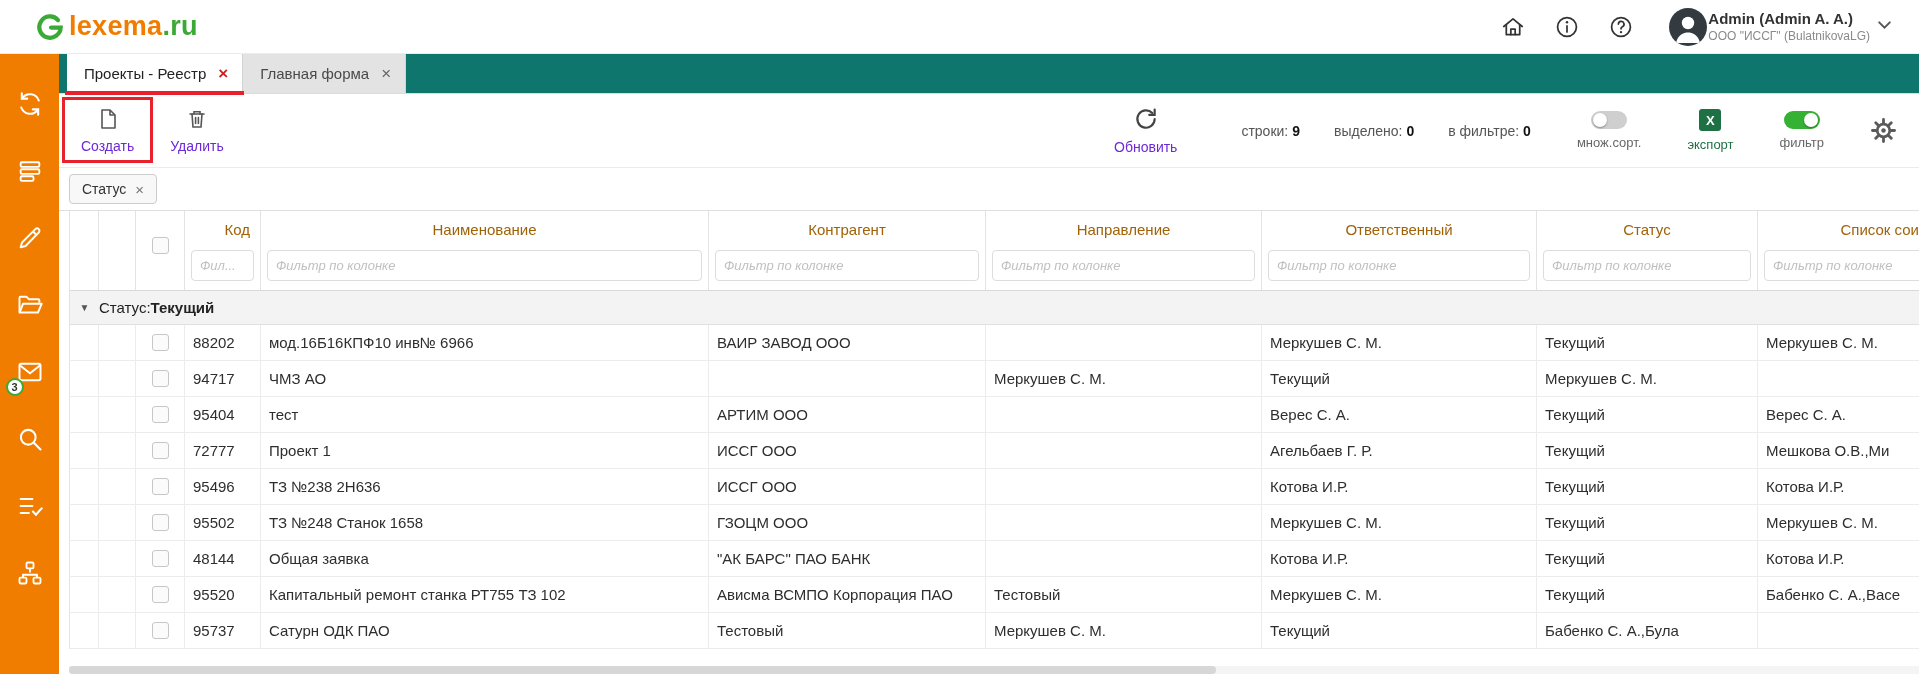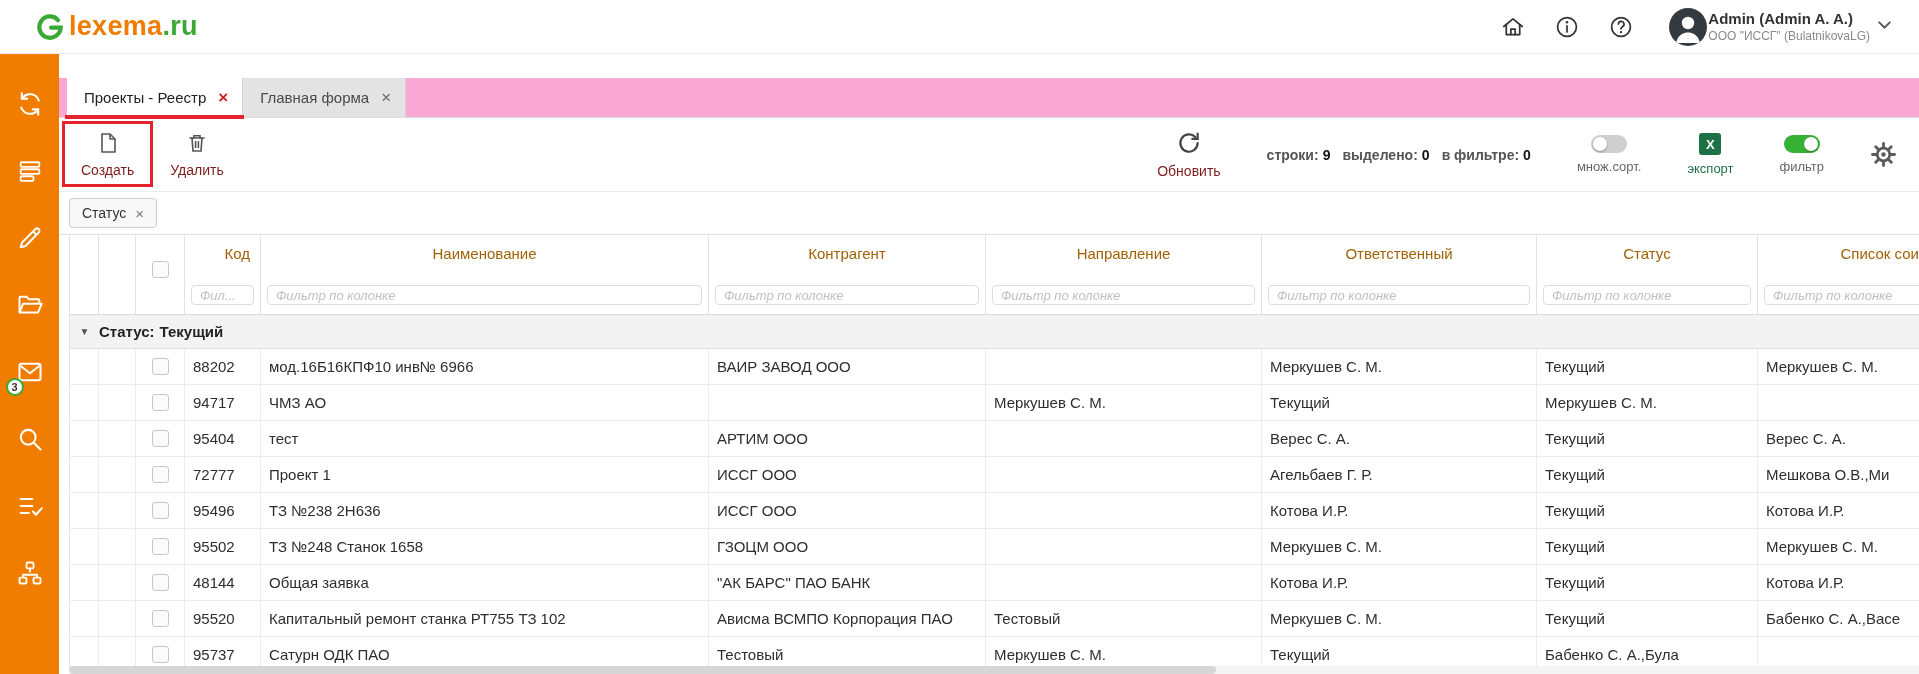--- a/index.html
+++ b/index.html
@@ -26,40 +26,40 @@
   .sidebar { flex:0 0 59px; background:#F07D00; display:flex; flex-direction:column;
              align-items:center; padding-top:36px; gap:37px; }
   .sbtn { background:none; border:none; cursor:pointer; position:relative; width:30px; height:30px;
           display:flex; align-items:center; justify-content:center; }
   .badge { position:absolute; left:-9px; bottom:-8px; width:18px; height:18px; border-radius:50%;
            background:#fff; border:2px solid #3BA935; color:#333; font-size:11px; font-weight:700;
            display:flex; align-items:center; justify-content:center; }
   .content { flex:1; display:flex; flex-direction:column; min-width:0; position:relative; }
 
   
-  .tabbar { flex:0 0 40px; background:#f9a8d4; border-bottom:1px solid #dcdcdc;
-            display:flex; align-items:stretch; padding-left:8px;margin-top:24px; }
+  .tabbar { flex:0 0 40px; background:#0f766e; border-bottom:1px solid #dcdcdc;
+            display:flex; align-items:stretch; padding-left:8px; }
   .tab { display:flex; align-items:center; gap:12px; padding:0 14px 0 17px; font-size:15px; color:#4a4a4a;
          background:#e3e3e3; border-right:1px solid #d2d2d2; cursor:pointer; position:relative; }
   .tab.active { background:#fff; color:#222; }
   .tab-close { font-size:17px; color:#666; line-height:1; cursor:pointer; }
   .tab.active .tab-close { color:#d01f1f; font-weight:700; }
   .annot-underline { position:absolute; left:-2px; right:-2px; bottom:-2px; height:4px;
                      background:#E8222D; z-index:6; }
 
   
   .toolbar { flex:0 0 74px; display:flex; align-items:center; padding:0 22px 0 10px; background:#fff;
              border-bottom:1px solid #ebebeb; }
   .tool-btn { display:flex; flex-direction:column; align-items:center; gap:4px; padding:5px 12px;
               cursor:pointer; position:relative; background:none; border:none; }
-  .tool-btn .lbl { font-size:14px; color:#7f1d1d; }
+  .tool-btn .lbl { font-size:14px; color:#6d28d9; }
   .annot-box { position:absolute; left:-7px; right:-7px; top:-5px; bottom:-4px;
                border:3px solid #E8222D; pointer-events:none; }
   .refresh-btn { margin-left:auto; }
-  .stats { display:flex; gap:12px; margin-left:34px; font-size:14px; color:#555; white-space:nowrap;font-weight:bold; }
+  .stats { display:flex; gap:34px; margin-left:52px; font-size:14px; color:#555; white-space:nowrap; }
   .stats b { color:#111; margin-left:4px; }
   .tgroup { display:flex; flex-direction:column; align-items:center; gap:6px; margin-left:46px; cursor:pointer; }
   .tgroup .tlbl { font-size:13px; color:#666; }
   .tgroup .tlbl.green { color:#1E7145; }
   .toggle { width:36px; height:18px; border-radius:9px; background:#cfcfcf; position:relative; }
   .toggle .knob { position:absolute; top:2px; left:2px; width:14px; height:14px; border-radius:50%;
                   background:#fff; box-shadow:0 1px 2px rgba(0,0,0,.35); }
   .toggle.on { background:#35B234; }
   .toggle.on .knob { left:auto; right:2px; }
   .xls { width:22px; height:22px; border-radius:3px; background:#1E7145; color:#fff; font-weight:700;
@@ -75,32 +75,32 @@
 
   
   .table { flex:1; overflow:hidden; margin-left:10px; position:relative; }
   .grid-cols { display:grid; grid-template-columns:29px 37px 49px 76px 448px 277px 276px 275px 221px 260px;
                width:1948px; }
   .thead { height:80px; border-left:1px solid #e3e3e3; border-bottom:1px solid #d9d9d9; background:#fff; }
   .th { border-right:1px solid #e3e3e3; display:flex; flex-direction:column; justify-content:space-between;
         padding:10px 6px 9px; min-width:0; }
   .th-title { text-align:center; font-size:15px; color:#a16207; white-space:nowrap; overflow:hidden; }
   .th.code .th-title { text-align:right; padding-right:4px; }
-  .th input { height:20px; border:1px solid #ddd; border-radius:4px; padding:0 8px; font-size:13px;
+  .th input { height:31px; border:1px solid #ddd; border-radius:4px; padding:0 8px; font-size:13px;
               font-style:italic; color:#0c4a6e; width:100%; outline:none;
               font-family:"Liberation Sans", sans-serif; }
   .th input::placeholder { color:#c0c0c0; font-style:italic; text-overflow:ellipsis; }
   .th-lead { border-right:1px solid #e3e3e3; display:flex; justify-content:center; padding-top:26px; }
   .checkbox { width:17px; height:17px; border:1px solid #c6c6c6; border-radius:3px; background:#fbfbfb;
               display:inline-block; cursor:pointer; }
 
   .group-row { height:34px; width:1948px; display:flex; align-items:center; background:#f3f3f3;
                border-left:1px solid #e3e3e3; border-bottom:1px solid #e0e0e0; font-size:15px; color:#222; }
   .tri { width:29px; text-align:center; font-size:10px; color:#555; cursor:pointer; }
-  .group-lbl { font-weight:700; margin-right:5px; }
+  .group-lbl { font-weight:400; }
   .group-val { font-weight:600; }
 
   .trow { height:36px; background:#fff; border-left:1px solid #e3e3e3; border-bottom:1px solid #ececec; cursor:pointer; }
   .td { border-right:1px solid #ececec; display:flex; align-items:center; padding:0 8px; font-size:15px;
         color:#2e2e2e; white-space:nowrap; overflow:hidden; min-width:0; }
   .td.cb { justify-content:center; padding:0; }
 
   .hscroll { position:absolute; left:0; right:0; bottom:0; height:8px; background:#f4f4f4; }
   .hscroll .thumb { height:8px; width:62%; background:#d7d7d7; border-radius:4px; }
 </style>

